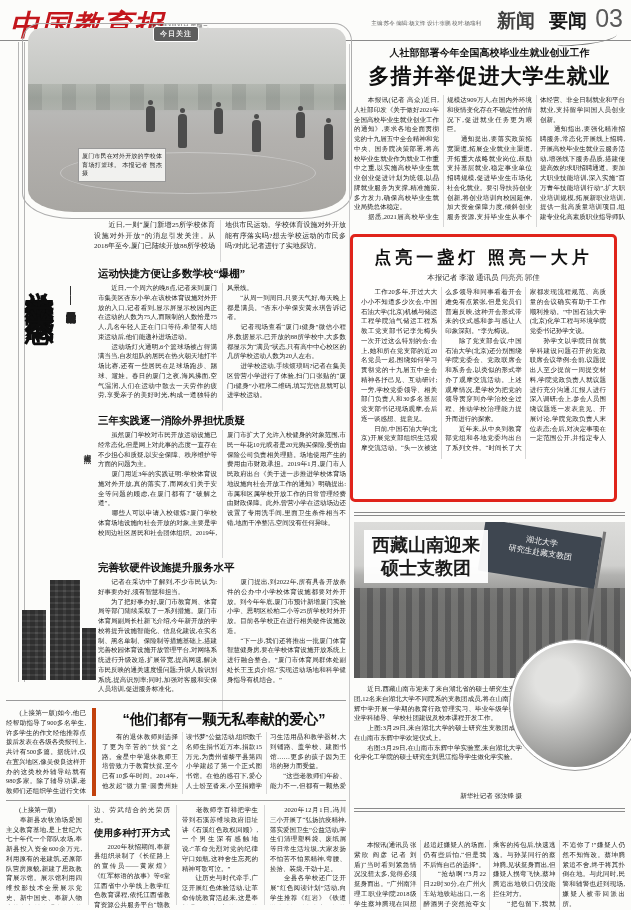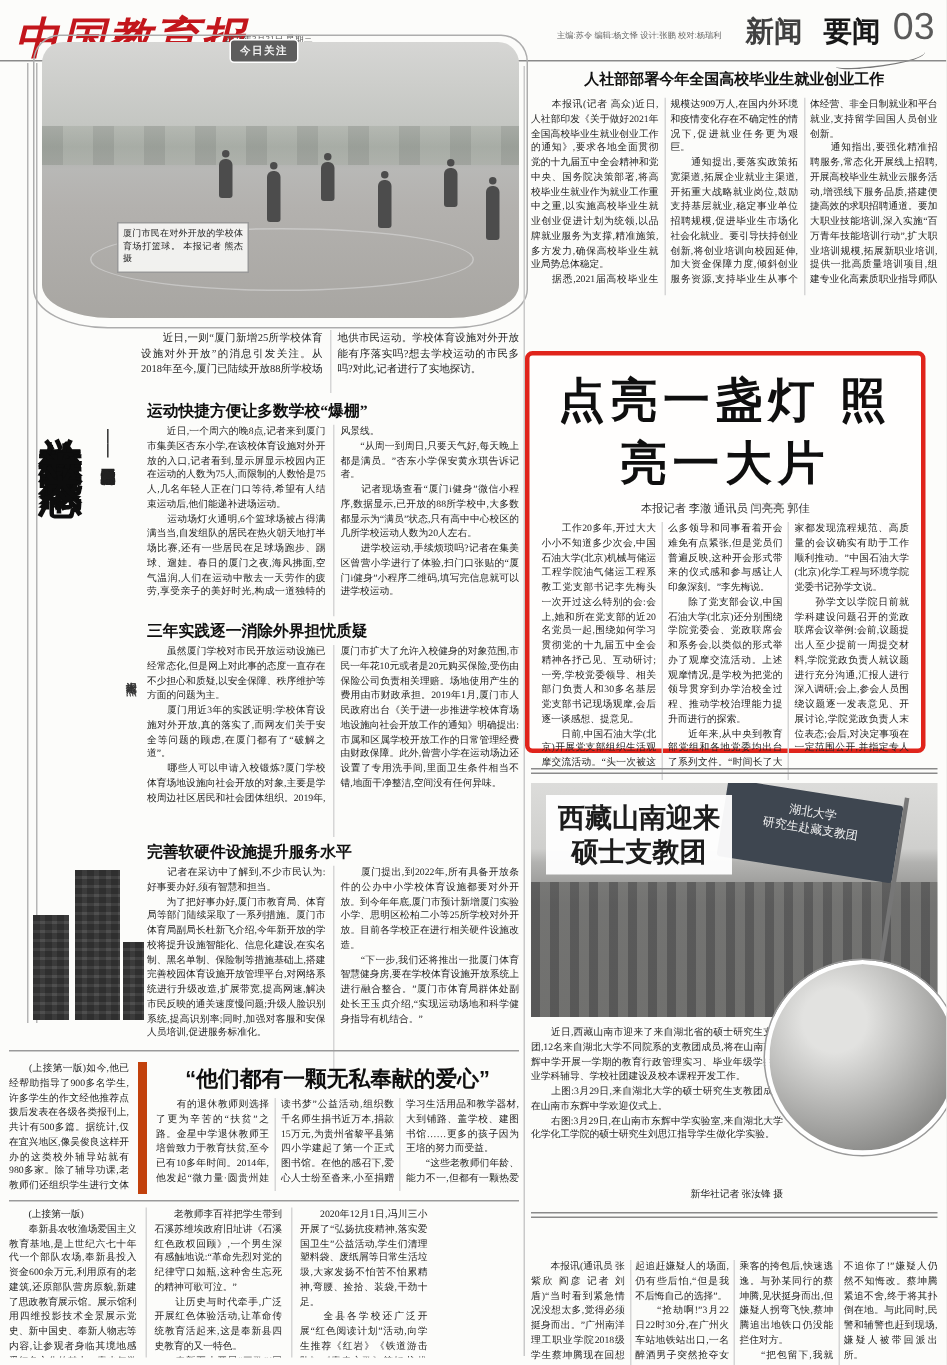--- a/index.html
+++ b/index.html
@@ -59,37 +59,37 @@
         repeating-linear-gradient(90deg,#8d8d8d 0 5px,#b0b0b0 5px 8px);background-blend-mode:multiply;background-color:#9a9a9a;}
   .bld1{left:0;width:24px;height:70px;}
   .bld2{left:28px;width:30px;height:100px;}
   .bld3{left:60px;width:14px;height:52px;}
   .left-hr{left:6px;top:700px;width:340px;border-top:1px solid #9a9a9a;}
   .vsep-mid{left:349px;top:44px;width:0;height:860px;border-left:1px solid #c9c9c9;}
   
   .bl-zone{left:6px;top:708px;width:340px;height:198px;}
   .storyA{display:flex;gap:6px;height:88px;}
   .storyA-colA{width:80px;flex:none;}
-  .storyA-right{flex:1;border-left:6px solid #c2410c;padding-left:6px;}
+  .storyA-right{flex:1;border-left:4px solid #c2410c;padding-left:6px;}
   .storyA-headline{font-size:14.5px;margin:2px 0 3px 0;}
   .storyA-body{height:62px;}
   .bl-div{border-top:1px solid #9a9a9a;margin:4px 0;}
   .storyB{display:flex;gap:6px;height:100px;}
   .storyB-col{width:25%;border-left:1px solid #d6d6d6;padding-left:5px;}
   .storyB-col:first-child{border-left:none;padding-left:0;}
   .inner-sec{font-size:9.5px;text-align:center;margin:2px 0;}
   
   .right-zone{left:354px;top:44px;width:271px;height:866px;}
   .jobs-kicker{margin-top:2px;}
   .jobs-headline{font-size:21px;margin-top:2px;letter-spacing:1px;}
   .jobs-body{margin-top:5px;height:132px;}
   .redbox{position:absolute;left:-4px;top:190px;width:267px;height:268px;border:3.5px solid #e0241b;
           border-radius:5px;background:#fffefd;padding:6px 8px;box-sizing:border-box;}
   .party-kicker{font-size:9.5px;}
-  .party-headline{font-size:31px;letter-spacing:4px;margin-top:3px;}
+  .party-headline{font-size:17px;letter-spacing:4px;margin-top:3px;}
   .party-byline{margin:4px 0 4px 0;}
   .party-body{height:172px;}
   .dbl-rule{position:absolute;left:0;width:271px;border-top:1px solid #8a8a8a;}
   .dbl-rule:after{content:"";position:absolute;left:0;top:2px;width:100%;border-top:1px solid #8a8a8a;}
   .tibet-photo{position:absolute;left:0;top:478px;width:271px;height:156px;overflow:hidden;background:
       linear-gradient(180deg,#dcdcda 0%,#cfcfcd 28%,#b2b2b0 34%,#a5a5a3 40%,#888 52%,#7a7a78 100%);}
   .tibet-crowd{position:absolute;left:0;bottom:0;width:100%;height:58%;
       background:repeating-linear-gradient(90deg,#4f4f4f 0 6px,#6e6e6c 6px 13px);opacity:.8;}
   .tibet-title{position:absolute;left:10px;top:8px;background:rgba(255,255,255,.95);padding:4px 8px;
       font-size:18px;font-weight:bold;font-family:"Liberation Sans",sans-serif;text-align:center;line-height:1.25;white-space:pre-line;}
@@ -177,31 +177,38 @@
       <div class="storyA-right">
         <div class="headline storyA-headline">“他们都有一颗无私奉献的爱心”</div>
         <div class="body-text cols3 storyA-body">　　有的退休教师则选择了更为辛苦的“扶贫”之路。金星中学退休教师王培曾致力于教育扶贫,至今已有10多年时间。2014年,他发起“微力量·圆贵州娃读书梦”公益活动,组织数千名师生捐书近万本,捐款15万元,为贵州省黎平县第四小学建起了第一个正式图书馆。在他的感召下,爱心人士纷至沓来,小至捐赠学习生活用品和教学器材,大到铺路、盖学校、建图书馆……更多的孩子因为王培的努力而受益。
 　　“这些老教师们年龄、能力不一,但都有一颗热爱教育、爱护孩子的心,这使得他们愿意响应党组织的号召,发挥余热,晚年生活过得更加充实。”张志新说。</div>
       </div>
     </div>
     <div class="bl-div"></div>
     <div class="storyB">
       <div class="storyB-col body-text">　　(上接第一版)
 　　奉新县农牧渔场爱国主义教育基地,是上世纪六七十年代一个部队农场,奉新县投入资金600余万元,利用原有的老建筑,还原部队营房原貌,新建了思政教育展示馆。展示馆利用四维投影技术全景展示党史、新中国史、奉新人物志等内容,让参观者身临其境地感受红色文化的魅力。青少年学生听着工作人员的解说,观看着一幅幅承载着厚重历史感的历史照片和一件件珍贵的馆藏文物,共同追忆了革命战争时期人民军队艰苦卓绝</div>
+      <div class="storyB-col">
+        <div class="body-text">边、劳武结合的光荣历史。</div>
+        <div class="sec-title inner-sec">使用多种打开方式</div>
+        <div class="body-text" style="height:74px">　　2020年秋招期间,奉新县组织录制了《长征路上的宣传员——黄家煌》《红军标语的故事》等6堂江西省中小学线上教学红色教育课程,依托江西省教育资源公共服务平台“赣教云”播出后,好评如潮。
+　　在奉新县,常年活跃着一支“五老”队伍,他们经常深入学校讲革命传统,讲新中国建设成就,为学生们补“精神之钙”。</div>
+      </div>
       <div class="storyB-col body-text">　　老教师李百祥把学生带到石溪苏维埃政府旧址讲《石溪红色政权回顾》,一个男生深有感触地说:“革命先烈对党的纪律守口如瓶,这种舍生忘死的精神可歌可泣。”
 　　让历史与时代牵手,广泛开展红色体验活动,让革命传统教育活起来,这是奉新县四史教育的又一特色。
 　　奉新五小开展“三歌”(国歌、队歌、校歌)合唱比赛,演唱形式多样化,齐唱、合唱、领唱、朗诵加演唱等不同的演唱形式为演出比赛添彩。</div>
       <div class="storyB-col body-text">　　2020年12月1日,冯川三小开展了“弘扬抗疫精神,落实爱国卫生”公益活动,学生们清理塑料袋、废纸屑等日常生活垃圾,大家发扬不怕苦不怕累精神,弯腰、捡拾、装袋,干劲十足。
 　　全县各学校还广泛开展“红色阅读计划”活动,向学生推荐《红岩》《铁道游击队》《青春之歌》等好书,推荐《闪闪的红星》《党的女儿》《烈火中永生》等电影,让红色基因融入学生的血脉。</div>
     </div>
   </div>
 
   <div class="abs right-zone">
 
     <div class="kicker jobs-kicker">人社部部署今年全国高校毕业生就业创业工作</div>
+    <div class="headline jobs-headline">多措并举促进大学生就业</div>
     <div class="body-text cols3 jobs-body">　　本报讯(记者 高众)近日,人社部印发《关于做好2021年全国高校毕业生就业创业工作的通知》,要求各地全面贯彻党的十九届五中全会精神和党中央、国务院决策部署,将高校毕业生就业作为就业工作重中之重,以实施高校毕业生就业创业促进计划为统领,以品牌就业服务为支撑,精准施策,多方发力,确保高校毕业生就业局势总体稳定。
 　　据悉,2021届高校毕业生规模达909万人,在国内外环境和疫情变化存在不确定性的情况下,促进就业任务更为艰巨。
 　　通知提出,要落实政策拓宽渠道,拓展企业就业主渠道,开拓重大战略就业岗位,鼓励支持基层就业,稳定事业单位招聘规模,促进毕业生市场化社会化就业。要引导扶持创业创新,将创业培训向校园延伸,加大资金保障力度,倾斜创业服务资源,支持毕业生从事个体经营、非全日制就业和平台就业,支持留学回国人员创业创新。
 　　通知指出,要强化精准招聘服务,常态化开展线上招聘,开展高校毕业生就业云服务活动,增强线下服务品质,搭建便捷高效的求职招聘通道。要加大职业技能培训,深入实施“百万青年技能培训行动”,扩大职业培训规模,拓展新职业培训,提供一批高质量培训项目,组建专业化高素质职业指导师队伍,开展职业指导师进校园进社区活动。
 　　通知强调,要加快推进实名服务,对离校未就业毕业生登记到位、联系到位、帮扶到位,确保就业服务不断线。要积极拓展就业见习,多渠道筹集见习岗位,制定见习单位目录和岗位清单,推进见习规范管理。通知要求,要扎实做好困难帮扶,对低收入家庭、零就业家庭、残疾等毕业生实施专项帮扶,要加大就业权益保护,推动“政策找人”、打包快办,简化就业手续。</div>
 
     <div class="redbox">
       <div class="headline party-headline">点亮一盏灯 照亮一大片</div>
       <div class="byline party-byline">本报记者 李澈 通讯员 闫亮亮 郭佳</div>
       <div class="body-text cols3 party-body">　　工作20多年,开过大大小小不知道多少次会,中国石油大学(北京)机械与储运工程学院油气储运工程系教工党支部书记李先梅头一次开过这么特别的会:会上,她和所在党支部的近20名党员一起,围绕如何学习贯彻党的十九届五中全会精神各抒己见、互动研讨;一旁,学校党委领导、相关部门负责人和30多名基层党支部书记现场观摩,会后逐一谈感想、提意见。

